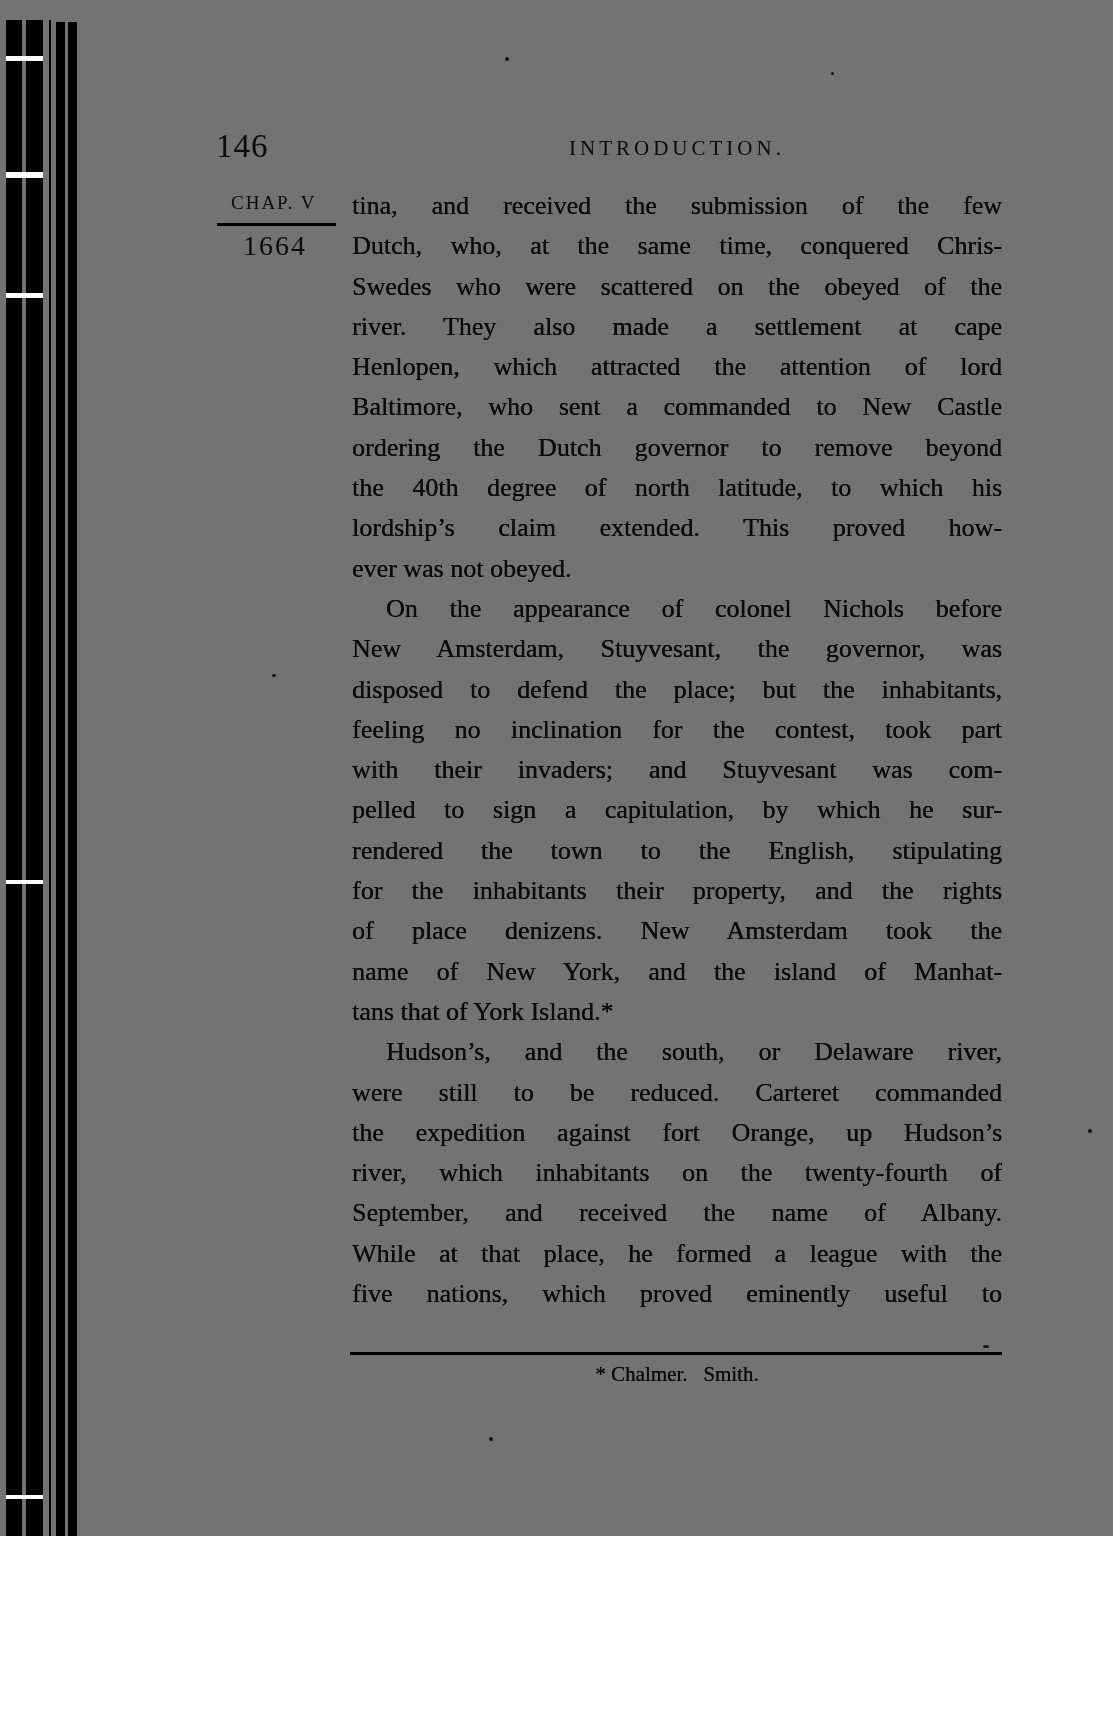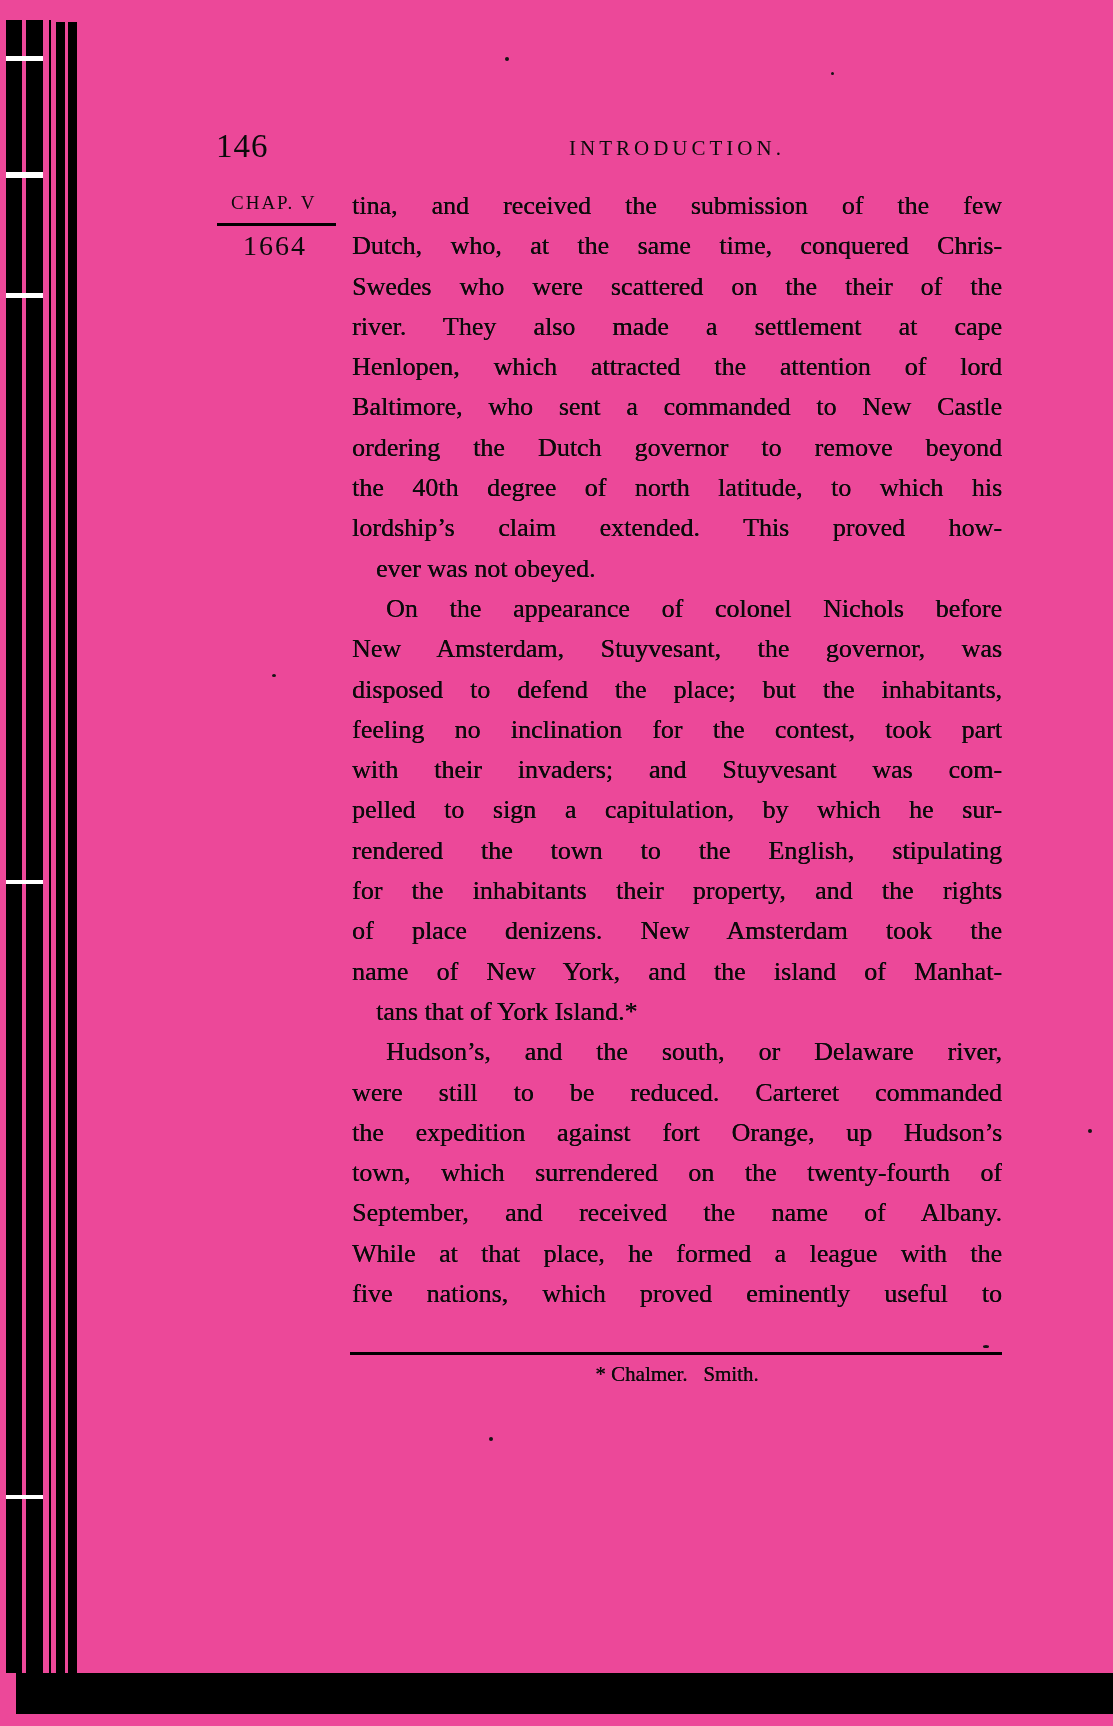--- a/index.html
+++ b/index.html
@@ -1,19 +1,19 @@
 <!DOCTYPE html>
 <html><head>
 <meta charset="utf-8">
 <style>
   html,body{margin:0;padding:0;background:#ffffff;}
   .page{
     position:relative;
-    width:1113px;height:1726px;
-    background:#ec4899;
+    width:1113px;height:1536px;
+    background:#737373;
     overflow:hidden;
     font-family:"Liberation Serif","DejaVu Serif",serif;
     color:#0b0b0b;
   }
   
   .gutter-bar{position:absolute;background:#000;}
   .gutter-notch{position:absolute;background:#fff;}
   .bottom-bar{position:absolute;left:16px;top:1673px;width:1097px;height:41px;background:#000;}
   .speck{position:absolute;background:#141414;border-radius:50%;}
   
@@ -28,21 +28,21 @@
   .body-text{
     position:absolute;left:352px;top:186px;width:650px;
     font-size:26px;
     text-shadow:0.3px 0 0 currentColor;
   }
   .line{
     height:40.3px;line-height:40.3px;
     text-align:justify;text-align-last:justify;
     overflow:hidden;
   }
-  .line.noj{text-align:right;text-align-last:left;margin-left:24px;}
+  .line.noj{text-align:right;text-align-last:left;}
   .line.indent{padding-left:34px;}
   
   .footnote-rule{position:absolute;left:350px;top:1352px;width:652px;height:3px;background:#000;}
   .footnote{position:absolute;left:352px;top:1362px;width:650px;text-align:center;
     font-size:21px;white-space:pre;text-shadow:0.2px 0 0 currentColor;}
 </style>
 </head>
 <body>
 
 <div class="page">
@@ -70,21 +70,21 @@
   <div class="page-number">146</div>
   <div class="running-head">INTRODUCTION.</div>
 
   <div class="chap">CHAP. V</div>
   <div class="chap-rule"></div>
   <div class="year">1664</div>
 
   <div class="body-text">
       <div class="line">tina, and received the submission of the few</div>
       <div class="line">Dutch, who, at the same time, conquered Chris-</div>
-      <div class="line">Swedes who were scattered on the their of the</div>
+      <div class="line">Swedes who were scattered on the obeyed of the</div>
       <div class="line">river.  They also made a settlement at cape</div>
       <div class="line">Henlopen, which attracted the attention of lord</div>
       <div class="line">Baltimore, who sent a commanded to New Castle</div>
       <div class="line">ordering the Dutch governor to remove beyond</div>
       <div class="line">the 40th degree of north latitude, to which his</div>
       <div class="line">lordship’s claim extended.  This proved how-</div>
       <div class="line noj">ever was not obeyed.</div>
       <div class="line indent">On the appearance of colonel Nichols before</div>
       <div class="line">New Amsterdam, Stuyvesant, the governor, was</div>
       <div class="line">disposed to defend the place; but the inhabitants,</div>
@@ -92,21 +92,21 @@
       <div class="line">with their invaders; and Stuyvesant was com-</div>
       <div class="line">pelled to sign a capitulation, by which he sur-</div>
       <div class="line">rendered the town to the English, stipulating</div>
       <div class="line">for the inhabitants their property, and the rights</div>
       <div class="line">of place denizens.  New Amsterdam took the</div>
       <div class="line">name of New York, and the island of Manhat-</div>
       <div class="line noj">tans that of York Island.*</div>
       <div class="line indent">Hudson’s, and the south, or Delaware river,</div>
       <div class="line">were still to be reduced.  Carteret commanded</div>
       <div class="line">the expedition against fort Orange, up Hudson’s</div>
-      <div class="line">town, which surrendered on the twenty-fourth of</div>
+      <div class="line">river, which inhabitants on the twenty-fourth of</div>
       <div class="line">September, and received the name of Albany.</div>
       <div class="line">While at that place, he formed a league with the</div>
       <div class="line">five nations, which proved eminently useful to</div>
     </div>
 
   <div class="footnote-rule"></div>
   <div class="footnote">* Chalmer.   Smith.</div>
 
 </div>
 

